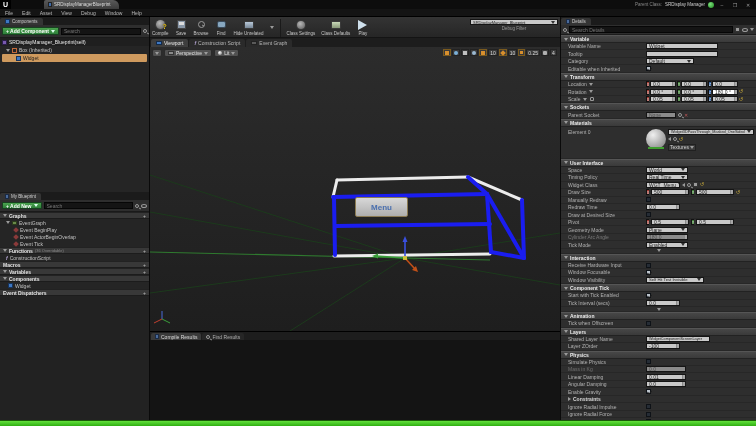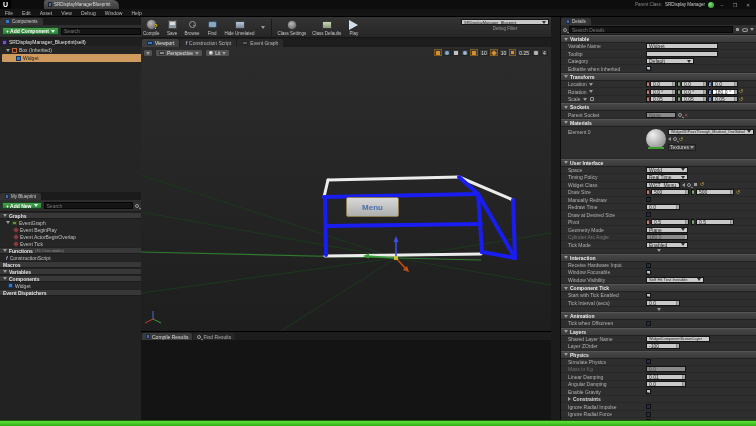--- a/index.html
+++ b/index.html
@@ -55,21 +55,21 @@
   .sroot-ic{width:5px;height:5px;background:#7a5ab0;border:1px solid #2c1f4a;}
   .mb-sec{height:7px;background:#383838;display:flex;align-items:center;gap:2px;padding:0 3px;color:#e3e3e3;font-weight:bold;border-top:1px solid #222;border-bottom:1px solid #1c1c1c;}
   .mb-sec .plus{margin-left:auto;color:#bbb;font-weight:normal;}
   .mb-row{height:7px;display:flex;align-items:center;gap:2px;color:#c2c2c2;}
   .graph-ic{width:5px;height:4px;background:#6a8a4a;border:1px solid #2c3c1c;}
   .event-ic{width:4px;height:4px;background:#8a3a3a;transform:rotate(45deg);flex:0 0 auto;}
   .fglyph{color:#b9a9d9;font-style:italic;font-weight:bold;font-size:5px;}
   .eye{width:6px;height:4px;border:1px solid #999;border-radius:50%;}
 
   
-  #center{position:absolute;left:141px;top:17px;width:410px;height:323px;background:#242424;}
+  #center{position:absolute;left:150px;top:17px;width:410px;height:323px;background:#242424;}
   #main-toolbar{position:absolute;left:0;top:0;width:410px;height:21px;background:linear-gradient(#343434,#262626);border-bottom:1px solid #141414;display:flex;align-items:flex-start;padding:1px 2px;gap:6px;}
   .tbtn{display:flex;flex-direction:column;align-items:center;gap:1px;color:#c8c8c8;font-size:4.5px;padding-top:1px;}
   .tico{width:13px;height:11px;position:relative;display:flex;align-items:center;justify-content:center;}
   .gear{width:9px;height:9px;border-radius:50%;background:radial-gradient(circle at 40% 35%,#b8b8b8,#5a5a5a);box-shadow:0 0 0 1px #3a3a3a;}
   .qbadge{position:absolute;right:0;bottom:0;color:#e8c41a;font-weight:bold;font-size:7px;text-shadow:0 0 1px #000;}
   .floppy{width:9px;height:9px;background:#8a98a8;border:1px solid #444;}
   .floppy::after{content:"";display:block;width:5px;height:3px;background:#ddd;margin:1px auto 0;}
   .binoc{width:9px;height:7px;border-radius:2px;background:#88a8c0;border:1px solid #3a4a5a;}
   .nodes{width:10px;height:8px;background:linear-gradient(#b8c8d8,#788898);border:1px solid #3a3a3a;border-radius:1px;}
   .playtri{width:0;height:0;border-top:5px solid transparent;border-bottom:5px solid transparent;border-left:9px solid #cfe0ec;}

